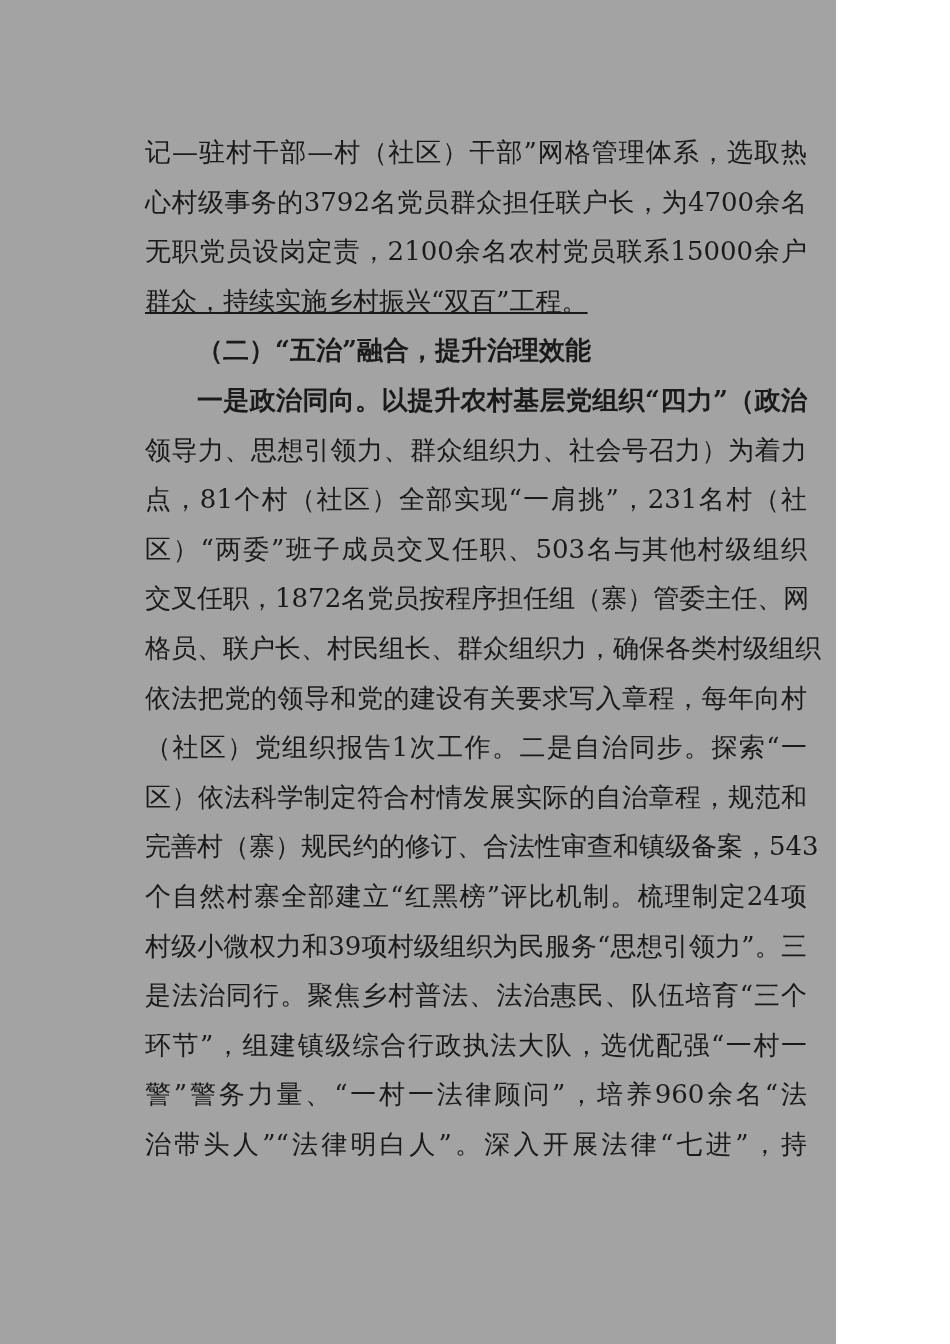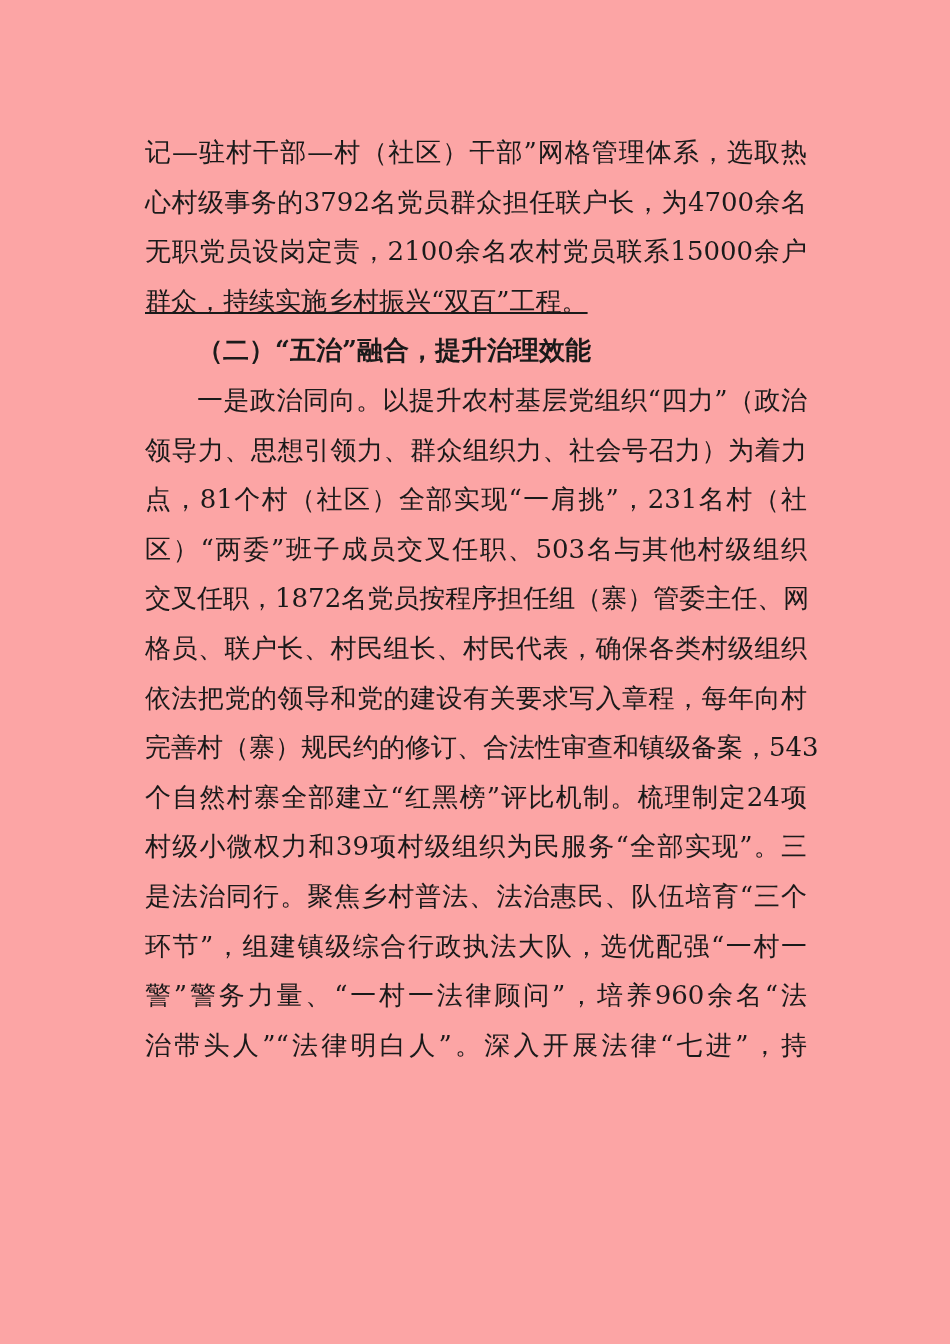--- a/index.html
+++ b/index.html
@@ -10,23 +10,23 @@
     body {
       width: 950px;
       height: 1344px;
       position: relative;
       overflow: hidden;
     }
     .page {
       position: absolute;
       left: 0;
       top: 0;
-      width: 950px;
+      width: 836px;
       height: 1344px;
-      background: #fca5a5;
+      background: #a3a3a3;
     }
     .text-body {
       position: absolute;
       left: 145px;
       top: 128px;
       width: 662px;
       font-family: "DejaVu Serif", "Liberation Serif", serif;
       font-size: 26px;
       color: #1a1a1a;
     }
@@ -37,20 +37,21 @@
       text-align: justify;
       text-align-last: justify;
       letter-spacing: 0px;
     }
     .line.last {
       text-align-last: left;
       text-decoration: underline;
     }
     .line.indent {
       padding-left: 52px;
+      font-weight: bold;
     }
     .line.heading {
       padding-left: 52px;
       text-align-last: left;
       font-weight: bold;
     }
   </style>
 </head>
 <body>
 
@@ -67,25 +68,27 @@
     <div>
       <div class="line heading">（二）“五治”融合，提升治理效能</div>
     </div>
 
     <div>
       <div class="line indent">一是政治同向。以提升农村基层党组织“四力”（政治</div>
       <div class="line">领导力、思想引领力、群众组织力、社会号召力）为着力</div>
       <div class="line">点，81个村（社区）全部实现“一肩挑”，231名村（社</div>
       <div class="line">区）“两委”班子成员交叉任职、503名与其他村级组织</div>
       <div class="line">交叉任职，1872名党员按程序担任组（寨）管委主任、网</div>
-      <div class="line">格员、联户长、村民组长、村民代表，确保各类村级组织</div>
+      <div class="line">格员、联户长、村民组长、群众组织力，确保各类村级组织</div>
       <div class="line">依法把党的领导和党的建设有关要求写入章程，每年向村</div>
+      <div class="line">（社区）党组织报告1次工作。二是自治同步。探索“一</div>
+      <div class="line">区）依法科学制定符合村情发展实际的自治章程，规范和</div>
       <div class="line">完善村（寨）规民约的修订、合法性审查和镇级备案，543</div>
       <div class="line">个自然村寨全部建立“红黑榜”评比机制。梳理制定24项</div>
-      <div class="line">村级小微权力和39项村级组织为民服务“全部实现”。三</div>
+      <div class="line">村级小微权力和39项村级组织为民服务“思想引领力”。三</div>
       <div class="line">是法治同行。聚焦乡村普法、法治惠民、队伍培育“三个</div>
       <div class="line">环节”，组建镇级综合行政执法大队，选优配强“一村一</div>
       <div class="line">警”警务力量、“一村一法律顾问”，培养960余名“法</div>
       <div class="line">治带头人”“法律明白人”。深入开展法律“七进”，持</div>
     </div>
 
   </div>
 </div>
 
 </body></html>

